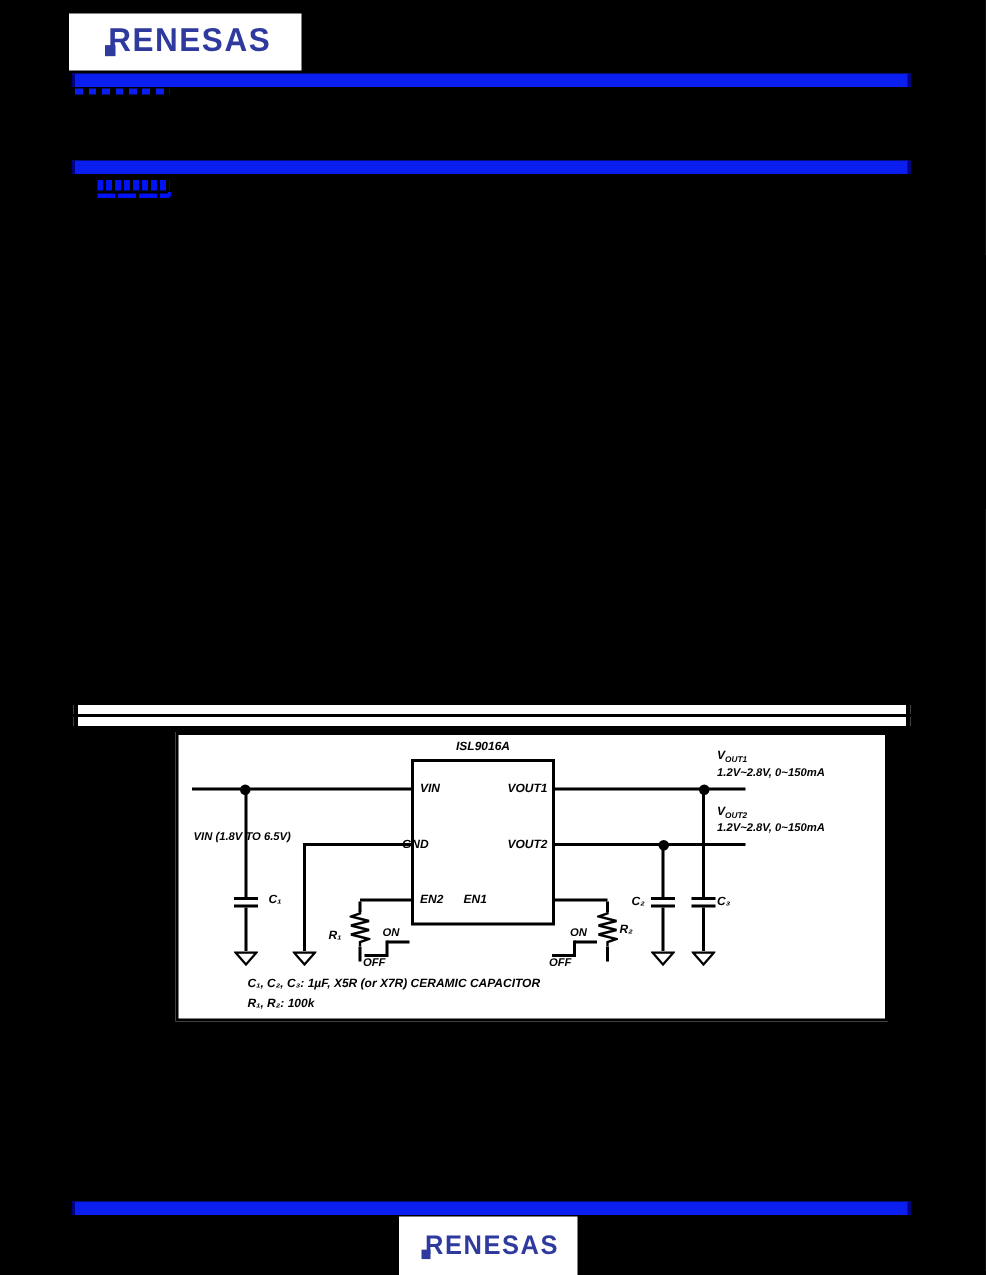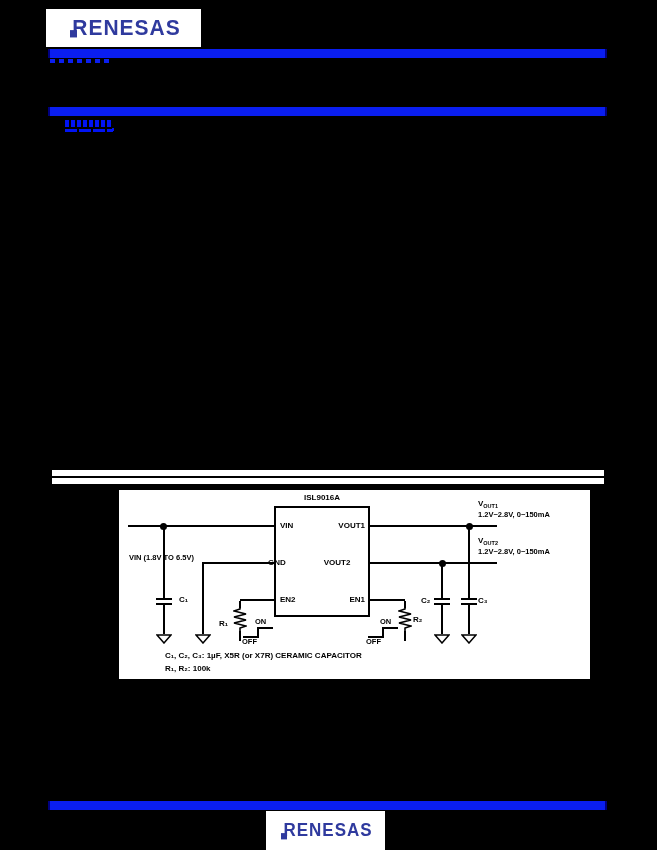--- a/index.html
+++ b/index.html
@@ -19,21 +19,21 @@
   .blue-bar::before{left:0;}
   .blue-bar::after{right:0;}
   .frag{background-image:repeating-linear-gradient(90deg,#0A1EF0 0 5px,transparent 5px 9px);}
   .link-row1{background-image:repeating-linear-gradient(90deg,#0013F5 0 4px,transparent 4px 6px);}
   .link-row2{background-image:repeating-linear-gradient(90deg,#0013F5 0 12px,transparent 12px 14px);}
   .double-rule{background:linear-gradient(to bottom,#fff 0 6px,#000 6px 8px,#fff 8px 14px);}
   .double-rule::before,.double-rule::after{content:"";position:absolute;top:0;bottom:0;width:3px;background:#000;}
   .double-rule::before{left:0;}
   .double-rule::after{right:0;}
   
-  .panel{background:#fff;border:2px solid #000;box-sizing:border-box;}
+  .panel{background:#fff;border:2px solid #000;box-sizing:border-box;font-style:italic;}
   .wire{background:#000;}
   .dot{width:7px;height:7px;border-radius:50%;background:#000;}
   .lbl{color:#000;font-weight:bold;white-space:nowrap;line-height:1;}
   .f8{font-size:8px;}
   .f75{font-size:7.5px;}
   .lbl sub{font-size:5.5px;vertical-align:-2px;letter-spacing:0;}
   .plate{background:#000;height:2px;}
   .ic-box{border:2px solid #000;background:#fff;box-sizing:border-box;}
 </style>
 </head>
@@ -61,22 +61,22 @@
   <div class="abs double-rule" style="left:49px;top:470px;width:558px;height:14px;"></div>
 
   <div class="abs panel" style="left:117px;top:488px;width:475px;height:193px;">
 
     <span class="abs lbl f8" style="left:155px;top:4px;width:96px;text-align:center;">ISL9016A</span>
     <div class="abs ic-box" style="left:155px;top:16px;width:96px;height:111px;"></div>
     <span class="abs lbl f8" style="left:161px;top:32px;">VIN</span>
     <span class="abs lbl f8" style="left:149px;top:69px;">GND</span>
     <span class="abs lbl f8" style="left:161px;top:106px;">EN2</span>
     <span class="abs lbl f8" style="left:190px;top:32px;width:56px;text-align:right;">VOUT1</span>
-    <span class="abs lbl f8" style="left:190px;top:69px;width:56px;text-align:center;">VOUT2</span>
-    <span class="abs lbl f8" style="left:190px;top:106px;width:56px;text-align:right;">EN1</span>
+    <span class="abs lbl f8" style="left:190px;top:69px;width:56px;text-align:right;">VOUT2</span>
+    <span class="abs lbl f8" style="left:190px;top:106px;width:56px;">EN1</span>
 
     <span class="abs lbl f75" style="left:10px;top:21px;margin-top:43px;">VIN (1.8V TO 6.5V)</span>
     <div class="abs wire" style="left:9px;top:35px;width:146px;height:2px;"></div>
     <div class="abs dot" style="left:41px;top:33px;"></div>
 
     <div class="abs wire" style="left:44px;top:37px;width:2px;height:71px;"></div>
     <div class="abs plate" style="left:37px;top:108px;width:16px;"></div>
     <div class="abs plate" style="left:37px;top:113px;width:16px;"></div>
     <div class="abs wire" style="left:44px;top:115px;width:2px;height:29px;"></div>
     <svg class="abs" style="left:37px;top:144px;" width="16" height="10">

